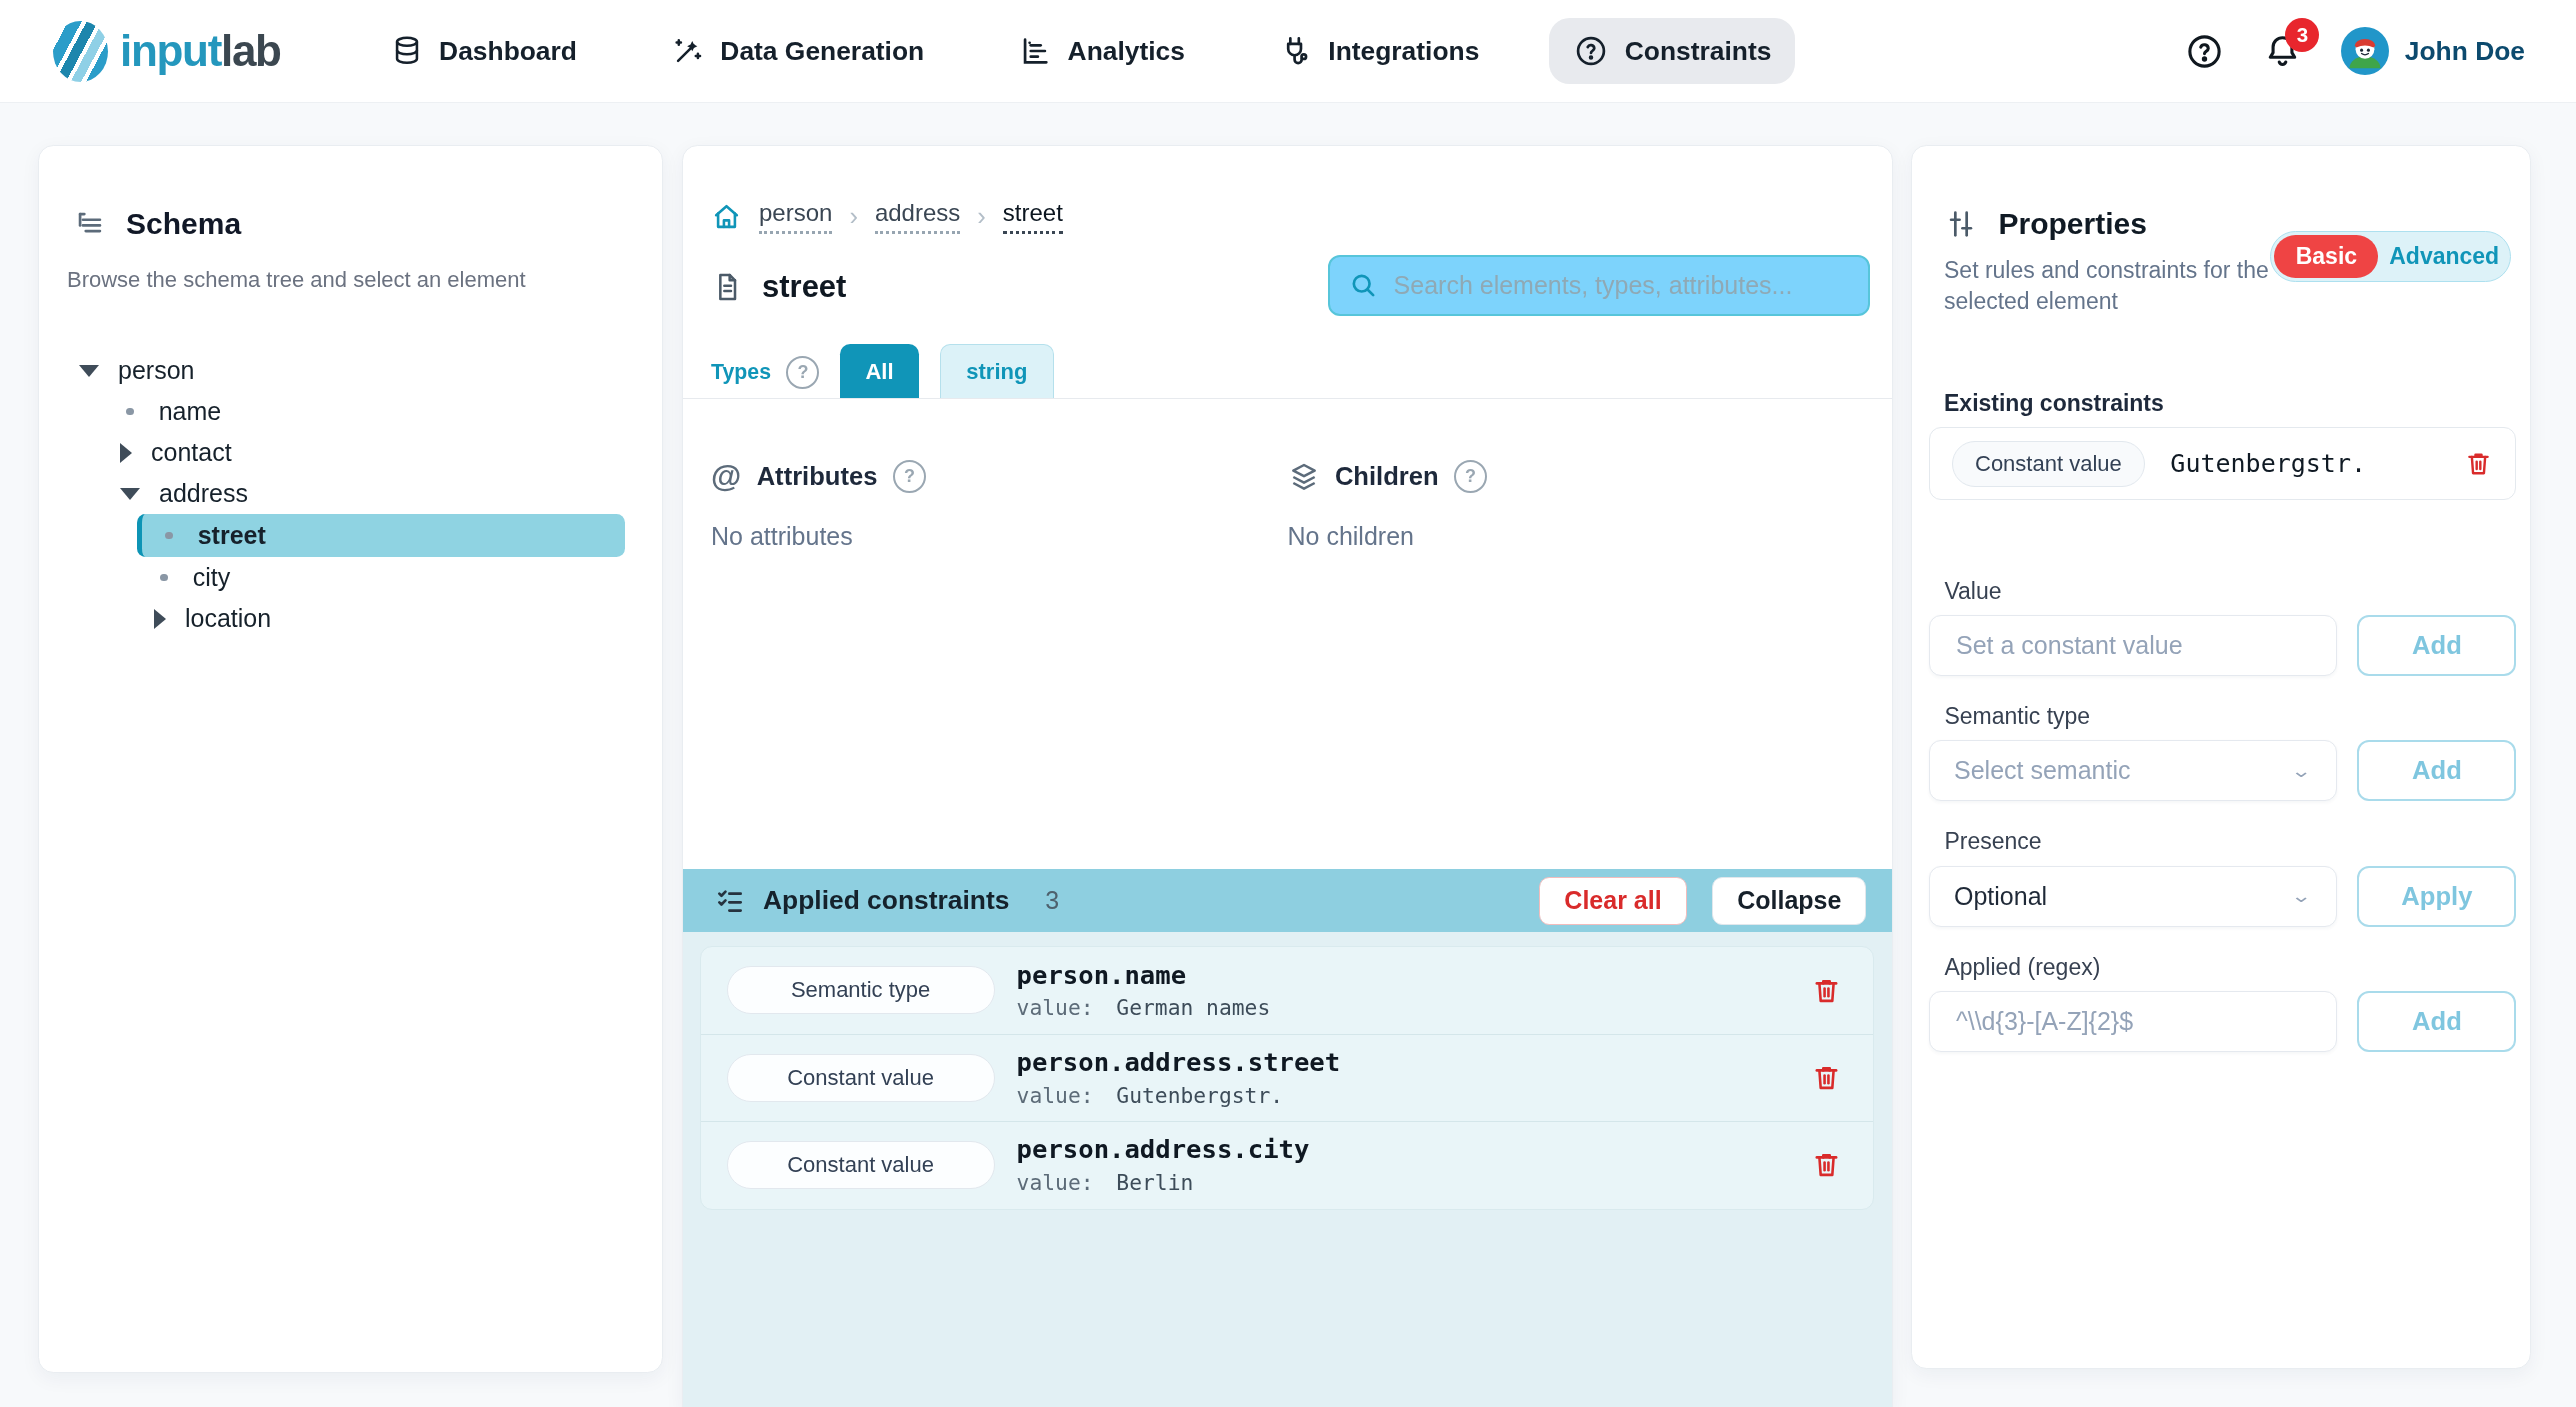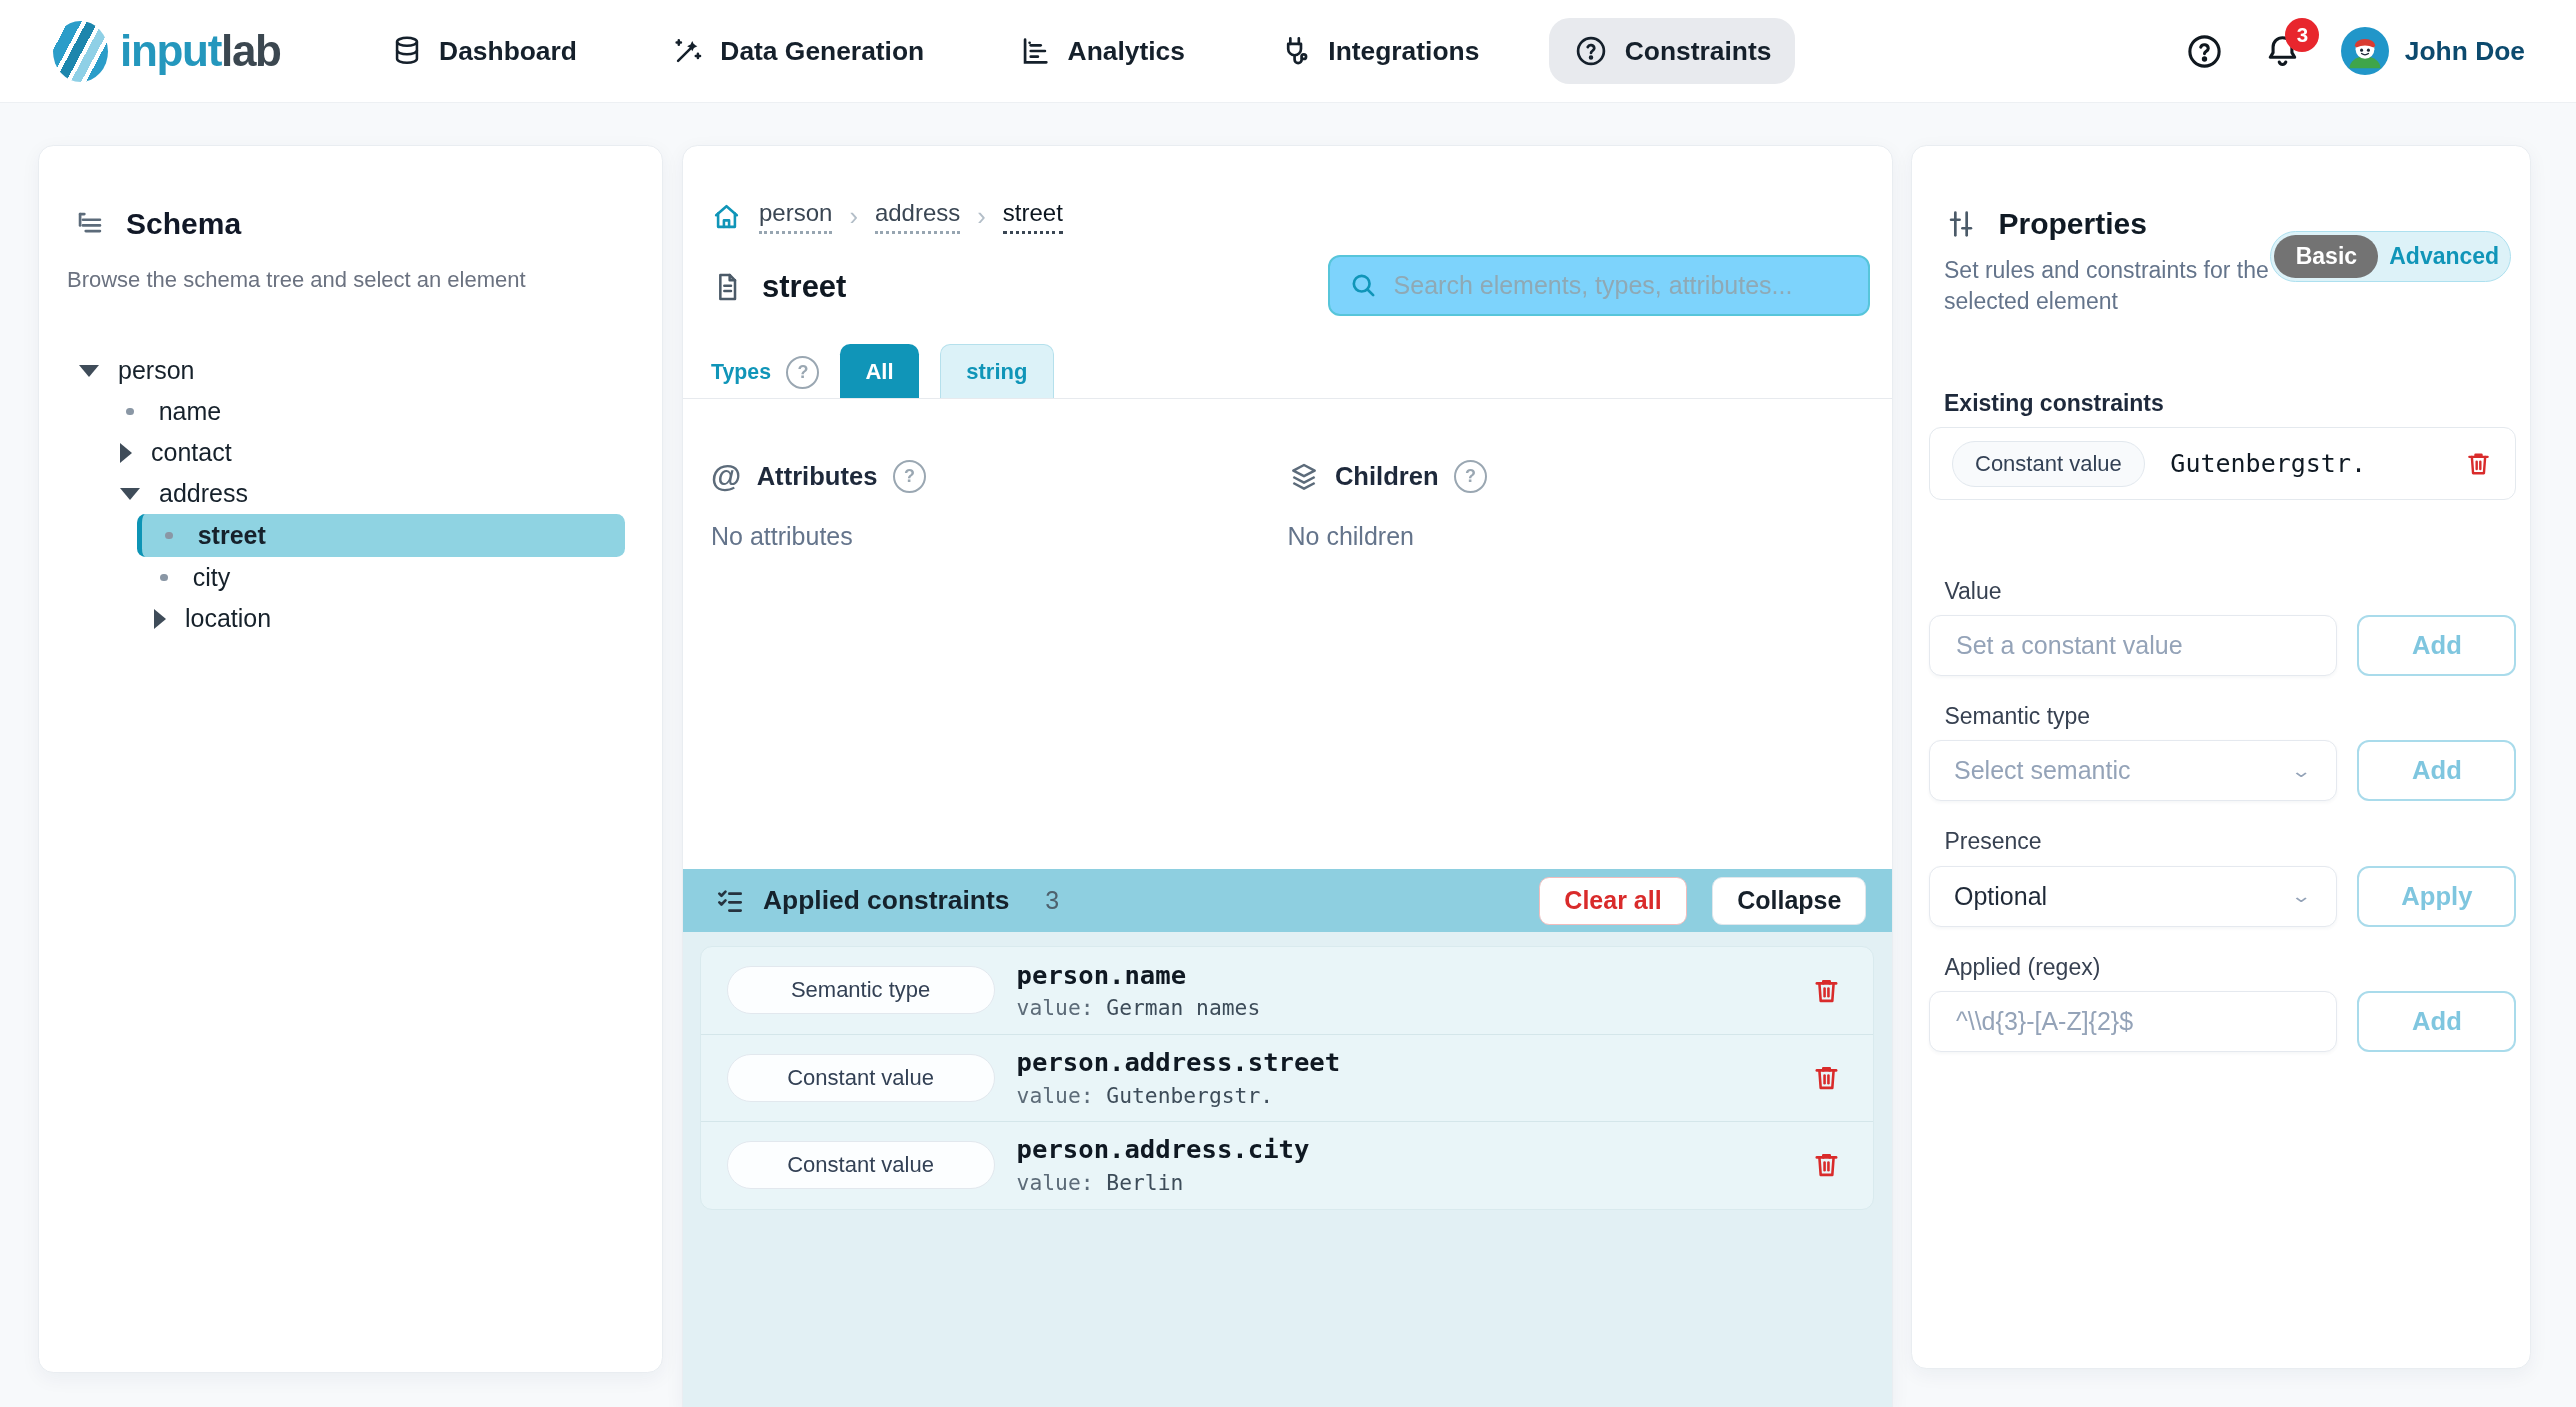--- a/index.html
+++ b/index.html
@@ -90,30 +90,30 @@
   .ab-collapse{margin-left:25.6px;color:#16202a;border:1.7px solid #e1e7ec;}
   .rows-box{margin:13.6px 18px 0 17px;height:264px;background:#e9f5f8;border:1.7px solid #d9eaee;
     border-radius:12px;box-sizing:border-box;overflow:hidden;}
   .crow{height:87px;display:flex;align-items:center;padding:0 31px 0 25.6px;box-sizing:border-box;}
   .crow + .crow{border-top:1.7px solid #d4e6ea;}
   .crow-pill{width:268px;height:48px;flex:none;background:#fcfeff;border:1.7px solid #e2e8ee;border-radius:24px;
     display:flex;align-items:center;justify-content:center;font-size:22px;color:#334155;box-sizing:border-box;}
   .crow-main{margin-left:22px;font-family:"DejaVu Sans Mono",monospace;}
   .crow-path{font-size:25.6px;font-weight:700;color:#0f1822;line-height:1.2;}
   .crow-val{font-size:21.3px;color:#5c6b78;margin-top:5.1px;}
-  .crow-val .vv{color:#3d4c59;}
+  .crow-val .vv{color:#3d4c59;margin-left:10px;}
   .trash{margin-left:auto;cursor:pointer;}
 
   
   .rp-head{position:absolute;left:32px;top:61px;display:flex;align-items:center;gap:20.5px;}
   .rp-title{font-size:30px;font-weight:800;color:#101a24;}
   .rp-sub{position:absolute;left:32px;top:109px;width:358px;font-size:23px;line-height:1.35;color:#64748b;}
   .toggle{position:absolute;right:19px;top:85px;width:241px;height:51px;background:#ddf2f8;
     border:1.7px solid #ade0ef;border-radius:27px;display:flex;align-items:center;box-sizing:border-box;}
-  .tog-basic{width:104px;height:43px;margin-left:3.4px;background:#737373;border-radius:22px;color:#fff;
+  .tog-basic{width:104px;height:43px;margin-left:3.4px;background:#ef4444;border-radius:22px;color:#fff;
     font-size:23px;font-weight:700;display:flex;align-items:center;justify-content:center;cursor:pointer;}
   .tog-adv{flex:1;text-align:center;font-size:23px;font-weight:600;color:#1095b8;cursor:pointer;}
   .rp-sec-head{position:absolute;left:32px;top:244px;font-size:23px;font-weight:800;color:#1e293b;}
   .exist-card{position:absolute;left:17px;right:13.6px;top:281px;height:73px;border:1.7px solid #e4e9ee;
     border-radius:12px;display:flex;align-items:center;padding:0 22px;box-sizing:border-box;background:#fff;}
   .exist-pill{height:46px;padding:0 22px;background:#f8fafc;border:1.7px solid #e2e8ee;border-radius:23px;
     display:flex;align-items:center;font-size:22px;color:#334155;box-sizing:border-box;}
   .exist-val{margin-left:25.6px;font-family:"DejaVu Sans Mono",monospace;font-size:25px;color:#101a24;}
   .oc-divider{position:absolute;left:17px;right:13.6px;top:384px;display:flex;align-items:center;gap:20.5px;
     color:#64748b;font-size:21.3px;}

